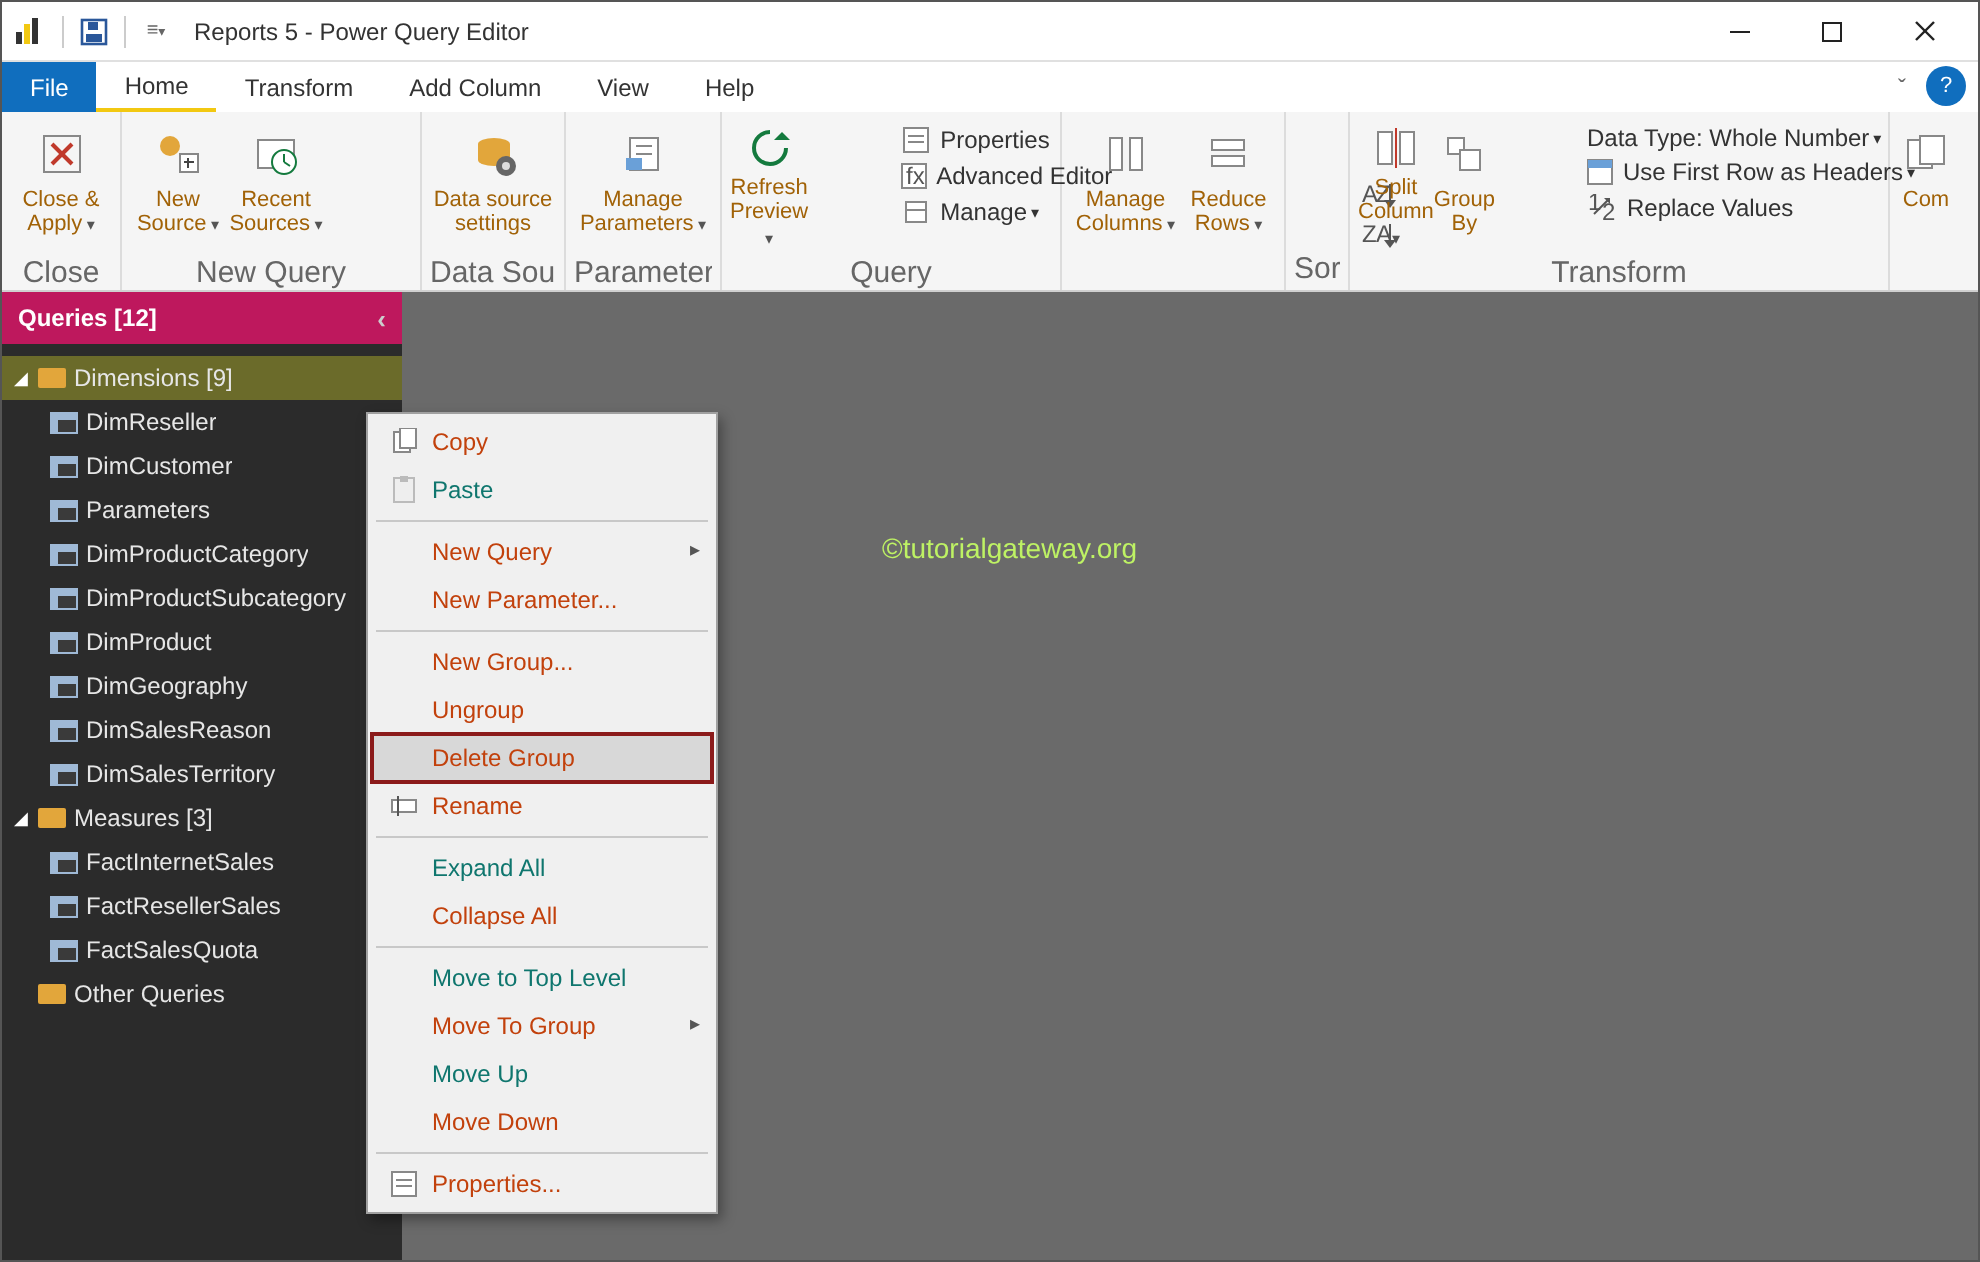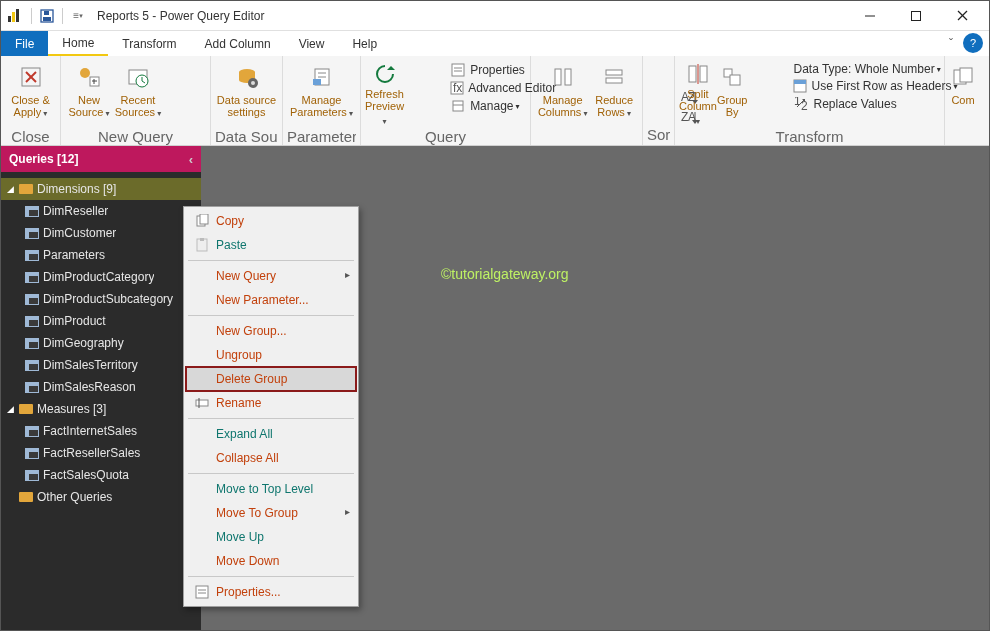--- a/index.html
+++ b/index.html
@@ -425,27 +425,27 @@
       <div class="tree-item child">
           <span class="ficon">
             <span class="table-ico"></span>
           </span>
           <span class="tlabel">DimGeography</span>
         </div>
       <div class="tree-item child">
           <span class="ficon">
             <span class="table-ico"></span>
           </span>
+          <span class="tlabel">DimSalesReason</span>
+        </div>
+      <div class="tree-item child">
+          <span class="ficon">
+            <span class="table-ico"></span>
+          </span>
           <span class="tlabel">DimSalesTerritory</span>
-        </div>
-      <div class="tree-item child">
-          <span class="ficon">
-            <span class="table-ico"></span>
-          </span>
-          <span class="tlabel">DimSalesReason</span>
         </div>
 
       <div class="tree-item folder">
         <span class="arrow">◢</span>
           <span class="ficon">
             <span class="folder-ico"></span>
           </span>
         <span class="tlabel">Measures [3]</span>
       </div>
       <div class="tree-item child">

